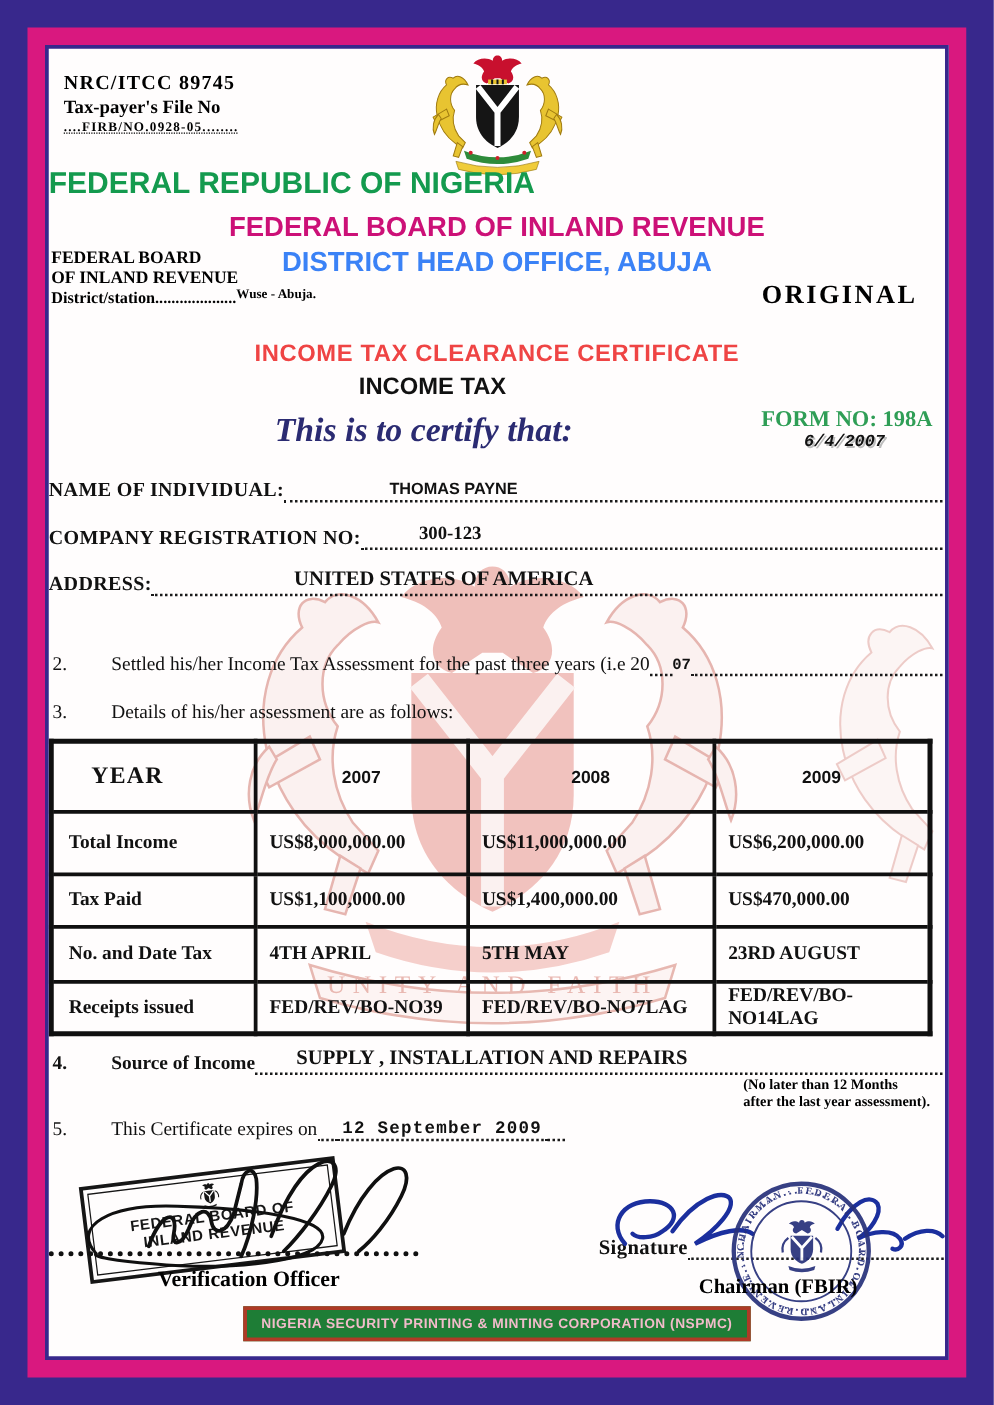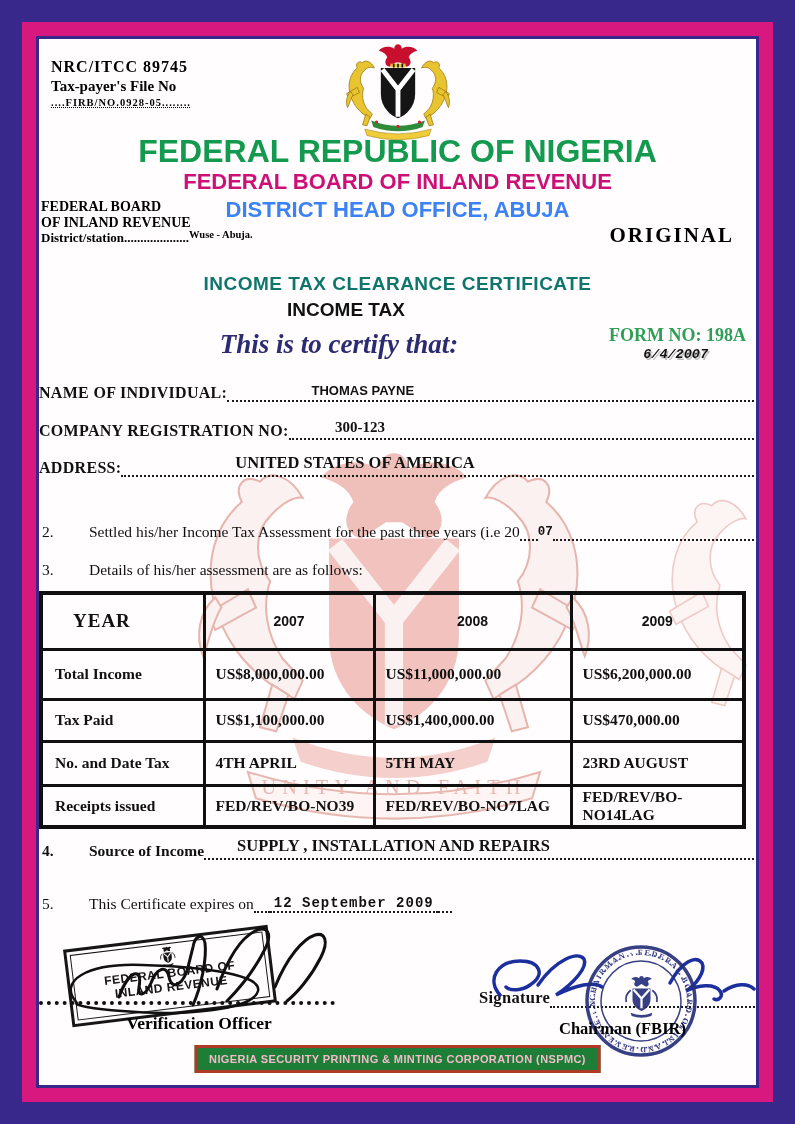--- a/index.html
+++ b/index.html
@@ -7,29 +7,29 @@
   .frame-outer{position:absolute;top:0;left:0;width:795px;height:1124px;background:#38288C;box-sizing:border-box;padding:22px;}
   .frame-pink{width:100%;height:100%;background:#D9187F;box-sizing:border-box;padding:14px;}
   .inner{position:relative;width:100%;height:100%;background:#fffdfd;border:3px solid #38288C;box-sizing:border-box;overflow:hidden;}
   .abs{position:absolute;}
   
   .nrc{left:12px;top:18px;line-height:1.25;}
   .nrc .l1{font-size:16px;font-weight:bold;letter-spacing:1px;}
   .nrc .l2{font-size:15px;font-weight:bold;}
   .nrc .l3{font-size:10.5px;font-weight:bold;letter-spacing:1px;text-decoration:underline dotted;}
   
-  .h-green{left:0;top:94px;width:717px;text-align:center;font-family:"Liberation Sans",sans-serif;font-weight:bold;font-size:32px;color:#149A4E;letter-spacing:0px;}
+  .h-green{left:0;top:94px;width:717px;font-family:"Liberation Sans",sans-serif;font-weight:bold;font-size:24px;color:#149A4E;letter-spacing:0px;}
   .h-board{left:0;top:130px;width:717px;text-align:center;font-family:"Liberation Sans",sans-serif;font-weight:bold;font-size:22px;color:#CC1077;}
   .h-office{left:0;top:158px;width:717px;text-align:center;font-family:"Liberation Sans",sans-serif;font-weight:bold;font-size:22px;color:#3b82f6;}
   .left-board{left:2px;top:160px;font-size:14px;font-weight:bold;line-height:1.15;}
   .left-board .district{font-size:13px;}
   .district-val{font-size:10.5px;position:relative;top:-4px;}
   .original{right:22px;top:184px;font-size:21px;letter-spacing:2px;font-weight:600;}
   
-  .t1{left:0;top:234px;width:717px;text-align:center;font-family:"Liberation Sans",sans-serif;font-weight:bold;font-size:19px;letter-spacing:.5px;color:#0f766e;}
+  .t1{left:0;top:234px;width:717px;text-align:center;font-family:"Liberation Sans",sans-serif;font-weight:bold;font-size:19px;letter-spacing:.5px;color:#ef4444;}
   .t2{left:0;top:260px;width:614px;text-align:center;font-family:"Liberation Sans",sans-serif;font-weight:bold;font-size:19px;color:#111;}
   .certify{left:0;top:290px;width:600px;text-align:center;font-style:italic;font-weight:bold;font-size:27px;color:#2B2B72;}
   .formno{right:10px;top:286px;font-weight:bold;font-size:18px;color:#2F9E56;}
   .date{right:48px;top:308px;font-family:"Liberation Mono",monospace;font-weight:bold;font-style:italic;font-size:13.5px;color:#111;text-shadow:1.5px 1.5px 0 #bdbdbd;}
   
   .frow{display:flex;align-items:flex-end;font-weight:bold;font-size:16px;color:#111;}
   .frow .lbl{white-space:nowrap;letter-spacing:.3px;}
   .dotfill{flex:1;border-bottom:2.5px dotted #1a1a1a;position:relative;height:19px;}
   .fval{position:absolute;bottom:2px;white-space:nowrap;}
   .row-name{left:0;top:342px;width:715px;}
@@ -229,20 +229,24 @@
           </table>
   </div>
 
   <div class="abs item frow i4">
     <span class="no">4.</span>
     <span>Source of Income</span>
     <span class="dotfill">
             <span class="fval">SUPPLY , INSTALLATION AND REPAIRS</span>
           </span>
   </div>
+  <div class="abs note">
+    <div>(No later than 12 Months</div>
+    <div>after the last year assessment).</div>
+  </div>
 
   <div class="abs item i5">
     <span class="no">5.</span>
     <span>This Certificate expires on</span>
     <span class="gap"></span>
     <span class="val">12 September 2009</span>
     <span class="gap2"></span>
   </div>
 
   <div class="abs stamp">

